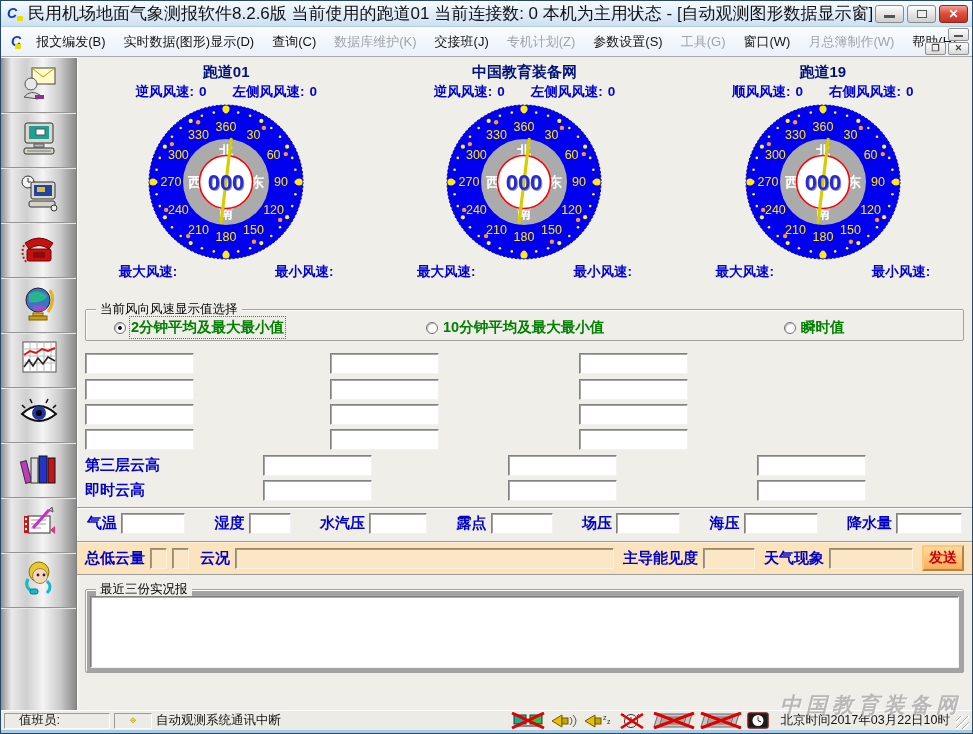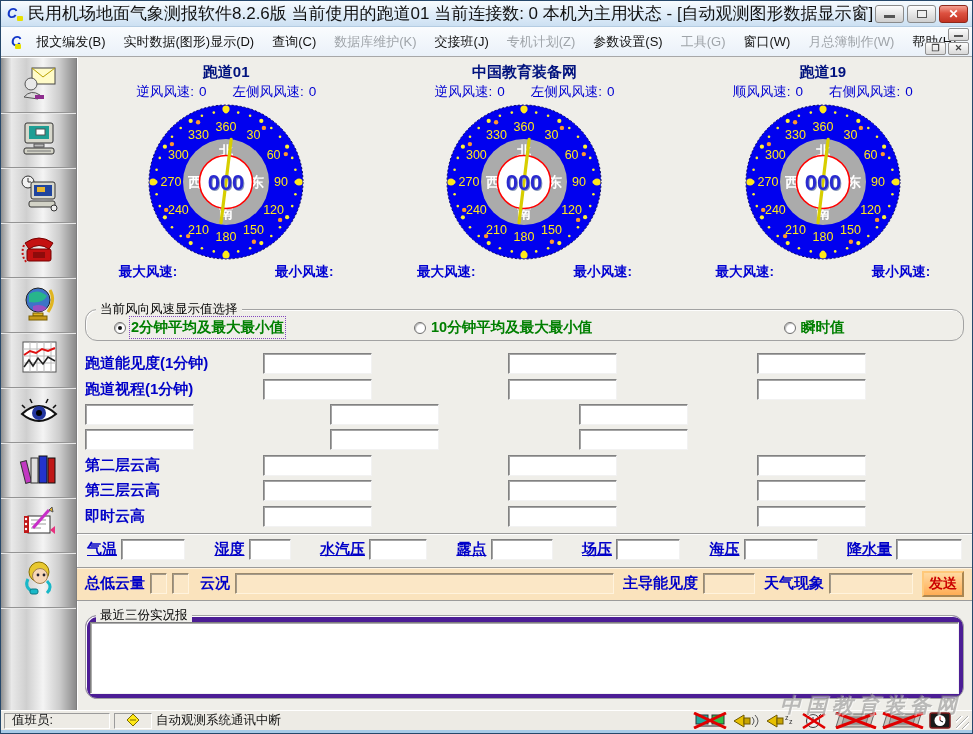--- a/index.html
+++ b/index.html
@@ -49,28 +49,28 @@
   .tool-btn { width:100%; height:55px; display:flex; align-items:center; justify-content:center;
     border-bottom:2px groove #E8E8E8; cursor:pointer; }
 
   .main { flex:1; position:relative; background:#EFEEE9;
     box-shadow:inset 1px 0 0 #FFF; overflow:hidden; }
 
   
   .dials { display:flex; margin-top:6px; height:224px; }
   .dial-panel { flex:1; display:flex; flex-direction:column; align-items:center; }
   .dial-title { font-size:15px; font-weight:bold; color:#00127E; margin-bottom:1px; }
-  .wind-row { font-size:13.5px; font-weight:normal; color:#0000D2; margin-bottom:0; white-space:nowrap; }
+  .wind-row { font-size:13.5px; font-weight:bold; color:#0000D2; margin-bottom:0; white-space:nowrap; }
   .wind-row .gap { display:inline-block; width:26px; }
   .wind-row .wval { margin-left:5px; }
   .maxmin { width:72%; display:flex; justify-content:space-between; font-size:13.5px;
     font-weight:bold; color:#0000D2; margin-top:-2px; }
 
   
-  .groupbox { position:relative; border:1px solid #A2A2A2; border-radius:12px;
+  .groupbox { position:relative; border:1px solid #A2A2A2; border-radius:2px;
     box-shadow:inset 1px 1px 0 #FDFDFD; }
   .gb-label { position:absolute; top:-9px; left:10px; background:#EFEEE9; padding:0 4px;
     font-size:12.5px; color:#000; }
   .select-box { margin:22px 8px 0 8px; height:32px; }
   .radio-opt { position:absolute; top:8px; display:flex; align-items:center; gap:5px; cursor:pointer; }
   .rb { width:12px; height:12px; border-radius:50%; background:#FFF; border:1px solid #6F6F6F;
     box-shadow:inset 1px 1px 1px #B9B9B9; position:relative; flex:0 0 12px; }
   .rb.sel::after { content:""; position:absolute; left:3px; top:3px; width:4px; height:4px;
     border-radius:50%; background:#111; }
   .radio-opt span.rlabel { font-size:14.5px; font-weight:bold; color:#007F00; white-space:nowrap; }
@@ -87,44 +87,44 @@
   .frow .tb { width:109px; }
   .frow .tb:nth-of-type(1){ margin-left:0; }
   .frow .tb:nth-of-type(2){ margin-left:136px; }
   .frow .tb:nth-of-type(3){ margin-left:140px; }
 
   
   .met-row { margin-top:4px; height:32px; display:flex; align-items:center;
     justify-content:space-between; padding:0 10px; border-top:1px solid #9B9B9B;
     box-shadow:inset 0 1px 0 #FDFDFD; }
   .met-pair { display:flex; align-items:center; }
-  .met-pair .flabel { font-size:15px; font-weight:bold; color:#0000C8; margin-right:4px; white-space:nowrap;text-decoration:underline; }
+  .met-pair .flabel { font-size:15px; font-weight:bold; color:#0000C8; margin-right:4px; white-space:nowrap; }
 
   
   .tan-row { margin-top:2px; height:34px; display:flex; align-items:center; gap:5px;
     padding:0 8px; background:#FAE3BD; border:1px solid #9B9B9B;
     border-left:none; border-right:none; box-shadow:inset 0 1px 0 #FFF3DF; }
   .tan-row .flabel { font-size:15px; font-weight:bold; color:#0000C8; white-space:nowrap; }
   .tb.tan { background:#FBE7C6; border-color:#9A8A6F; border-bottom-color:#FFF3DD; border-right-color:#FFF3DD; }
   .send-btn { margin-left:4px; width:42px; height:26px; background:linear-gradient(#FFD9A0,#FFAD55);
     border:2px outset #FFC879; color:#CC0000; font-weight:bold; font-size:14px; cursor:pointer;
     font-family:"Liberation Sans", sans-serif; }
 
   
-  .reports { margin:14px 8px 16px 8px; height:84px; background:#4c1d95; }
+  .reports { margin:14px 8px 16px 8px; height:84px; background:#a3a3a3; }
   .reports textarea { position:absolute; inset:6px 4px 4px 4px; resize:none; border:1px solid #7F7F7F;
     border-bottom-color:#F2F2F2; border-right-color:#F2F2F2; background:#FFF;
     box-shadow:inset 1px 1px 0 rgba(90,90,90,.5); font-size:13px; font-family:"Liberation Sans", sans-serif; }
 
   
   .statusbar { height:20px; background:#EDEBE5; border-top:1px solid #FFF;
     box-shadow:0 -1px 0 #9B9B9B; display:flex; align-items:center; padding:1px 3px; gap:4px;
     font-size:12.5px; color:#111; }
   .spanel { height:16px; border:1px solid #9B9B9B; border-bottom-color:#FFF; border-right-color:#FFF;
-    display:flex; align-items:center; padding:0 7px; background:#EDEBE5; }
+    display:flex; align-items:center; padding:0 14px; background:#EDEBE5; }
   .duty { width:106px; }
   .lampcell { width:38px; justify-content:center; }
   .commtext { white-space:nowrap; }
   .status-icons { margin-left:auto; display:flex; gap:3px; align-items:center; }
   .sicon { height:17px; display:flex; align-items:center; justify-content:center; }
   .timecell { white-space:nowrap; margin:0 2px 0 6px; font-size:12.5px; }
   .grip { width:13px; height:13px; align-self:flex-end;
     background:repeating-linear-gradient(135deg, transparent 0 3px, #AAA 3px 4px, #FFF 4px 5px); }
 
   .watermark { position:absolute; right:10px; bottom:14px; z-index:40; pointer-events:none;
@@ -527,56 +527,48 @@
           </div>
         </div>
 
       <div class="groupbox select-box">
         <span class="gb-label">当前风向风速显示值选择</span>
         <div id="radio-row">
             <label class="radio-opt focused" style="left: 28px;">
               <span class="rb sel"></span>
               <span class="rlabel">2分钟平均及最大最小值</span>
             </label>
-            <label class="radio-opt" style="left: 328px;">
+            <label class="radio-opt" style="left: 340px;">
               <span class="rb"></span>
               <span class="rlabel">10分钟平均及最大最小值</span>
             </label>
             <label class="radio-opt" style="left: 698px;">
               <span class="rb"></span>
               <span class="rlabel">瞬时值</span>
             </label>
           </div>
       </div>
 
       <div class="form-rows" id="form-rows">
           <div class="frow">
-            <span class="flabel">跑道能见度(1分钟)</span>
             <input class="tb" style="">
             <input class="tb" style="">
             <input class="tb" style="">
           </div>
           <div class="frow">
-            <span class="flabel">跑道视程(1分钟)</span>
             <input class="tb" style="">
             <input class="tb" style="">
             <input class="tb" style="">
           </div>
           <div class="frow">
             <input class="tb" style="">
             <input class="tb" style="">
             <input class="tb" style="">
           </div>
           <div class="frow">
-            <input class="tb" style="">
-            <input class="tb" style="">
-            <input class="tb" style="">
-          </div>
-          <div class="frow">
-            <span class="flabel">第二层云高</span>
             <input class="tb" style="">
             <input class="tb" style="">
             <input class="tb" style="">
           </div>
           <div class="frow">
             <span class="flabel">第三层云高</span>
             <input class="tb" style="">
             <input class="tb" style="">
             <input class="tb" style="">
           </div>
@@ -703,17 +695,18 @@
         </span>
         <span class="sicon">
           <svg width="24" height="17" viewBox="0 0 24 17">
             <rect x="2" y="1" width="20" height="15" rx="2" fill="#1A1A1A" stroke="#7A1A1A" stroke-width="1.5"></rect>
             <circle cx="12" cy="8.5" r="5.5" fill="#FFF"></circle>
             <line x1="12" y1="8.5" x2="12" y2="4.5" stroke="#C00"></line>
             <line x1="12" y1="8.5" x2="15" y2="10" stroke="#000"></line>
           </svg>
         </span>
       </span>
+    <span class="timecell">北京时间2017年03月22日10时</span>
     <span class="grip"></span>
   </div>
 
   <div class="watermark">中国教育装备网</div>
 </div>
 
 </body></html>

